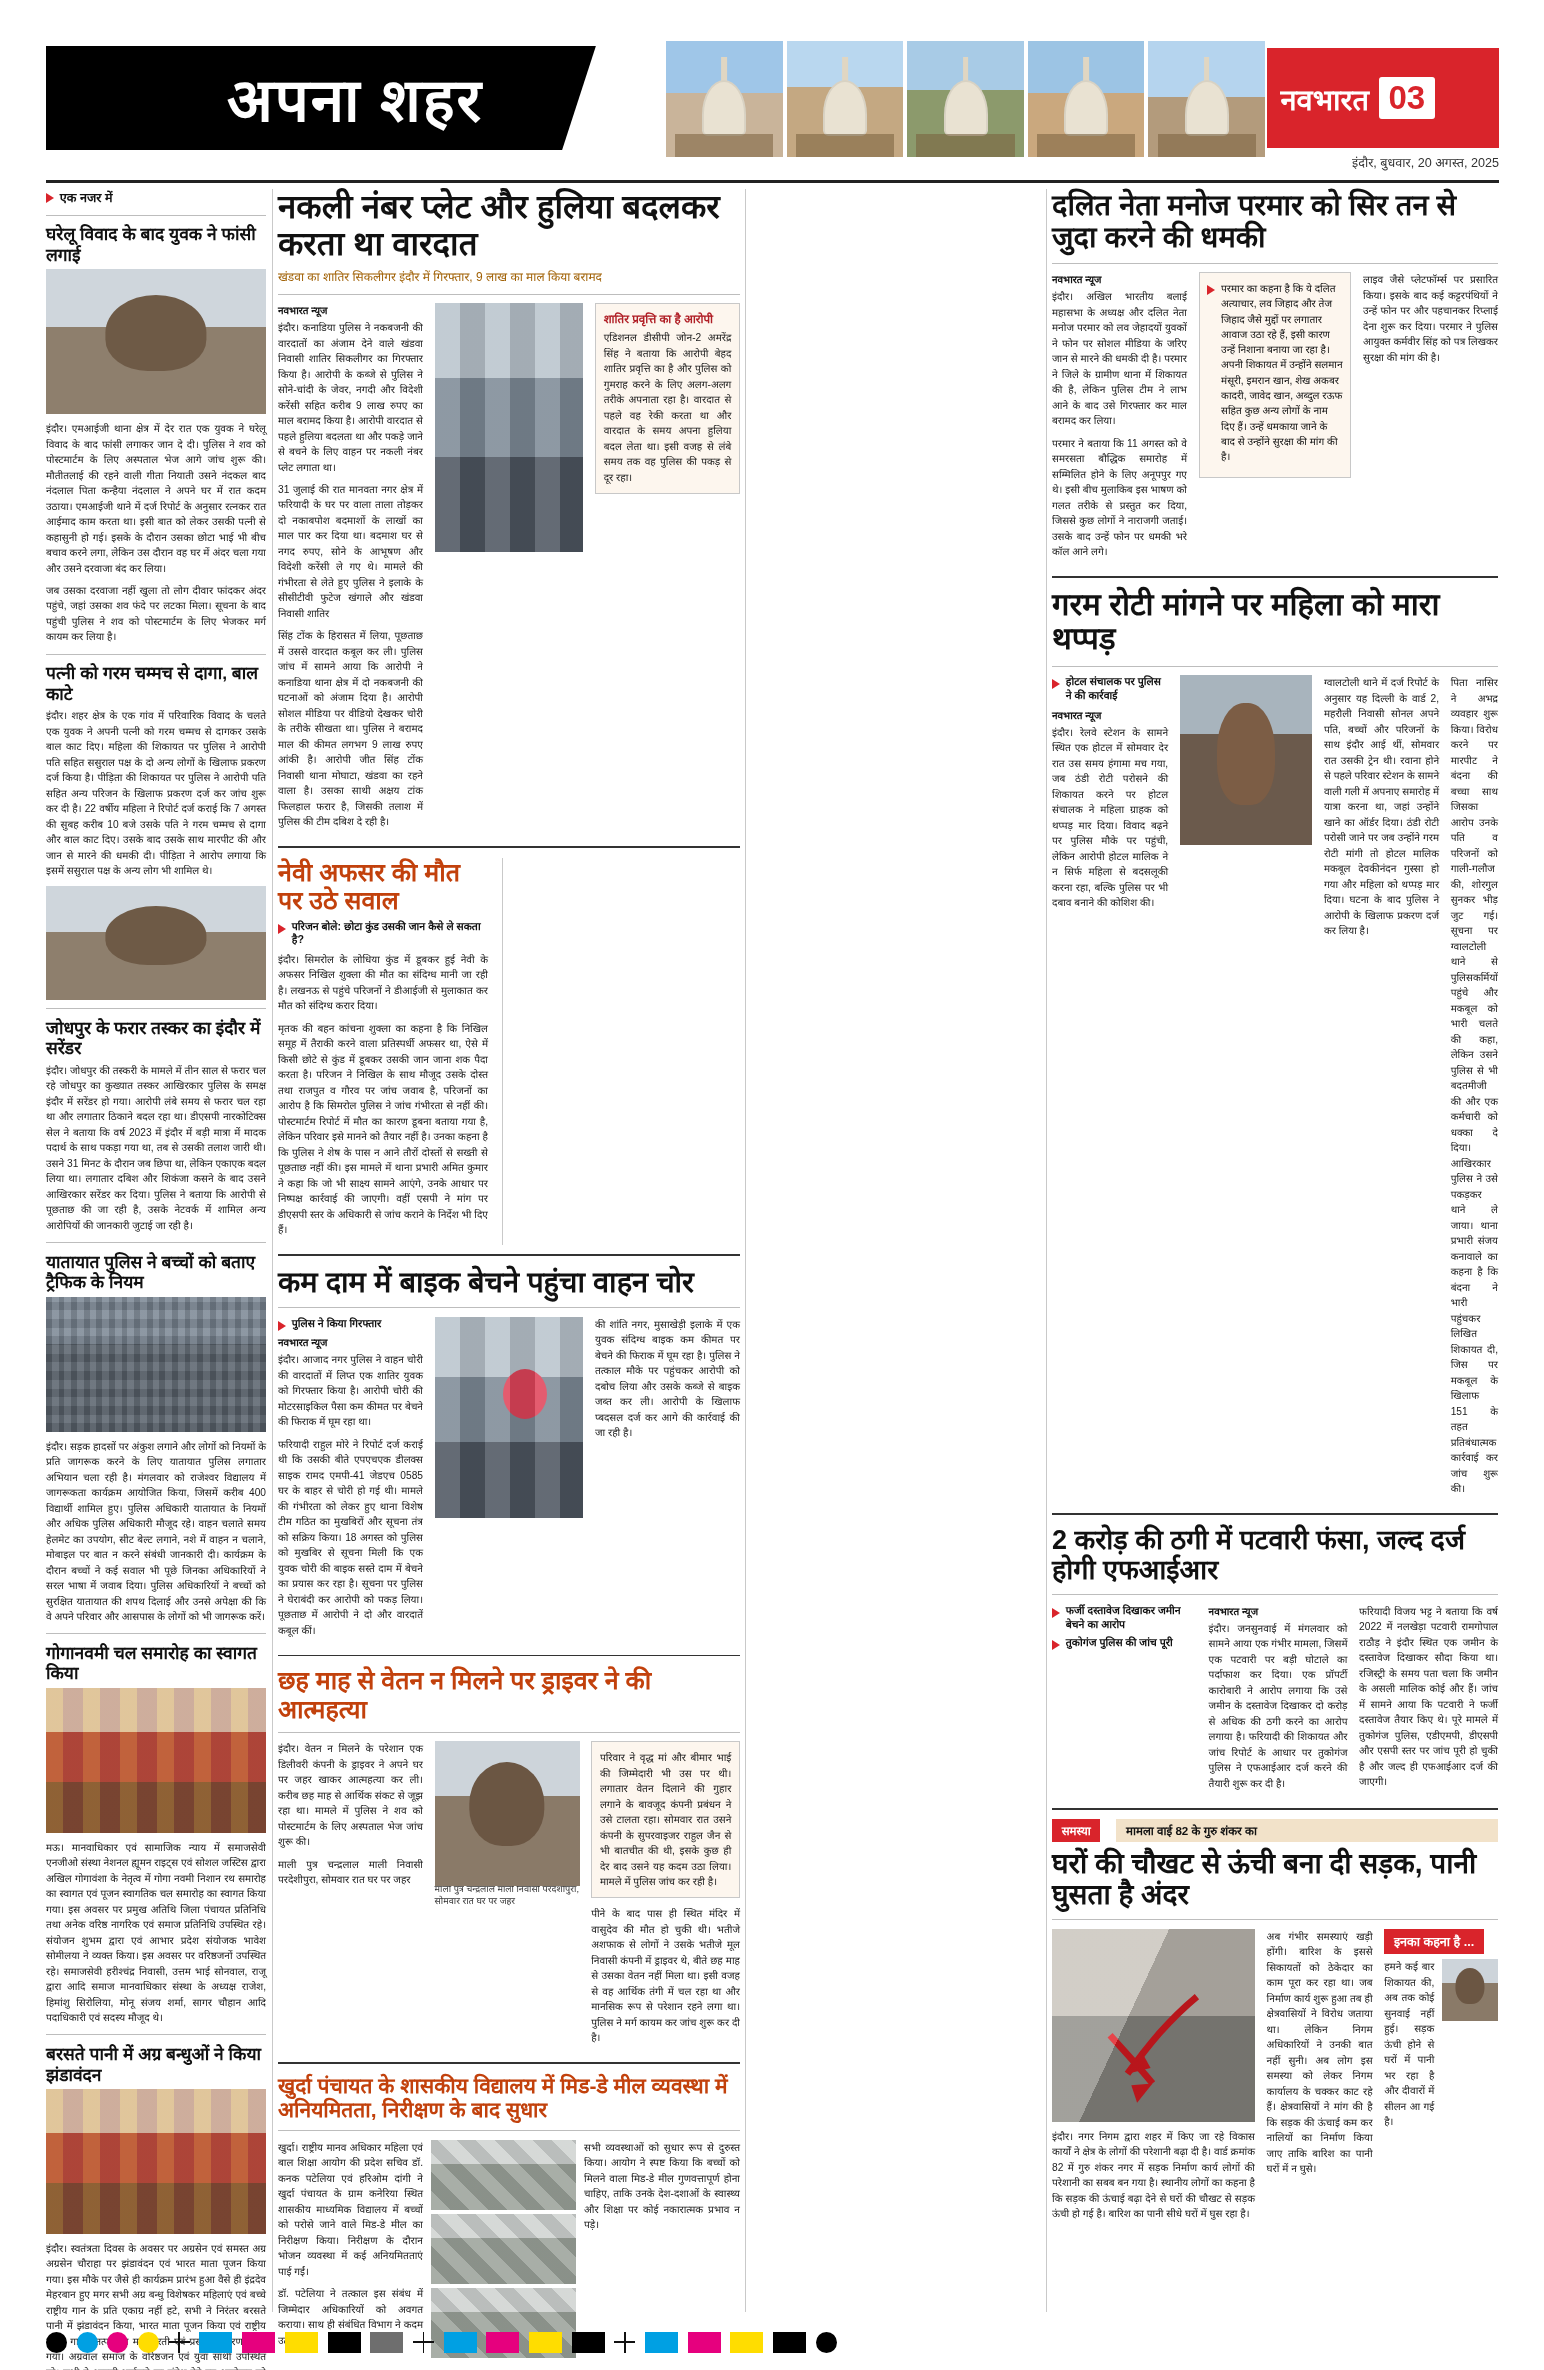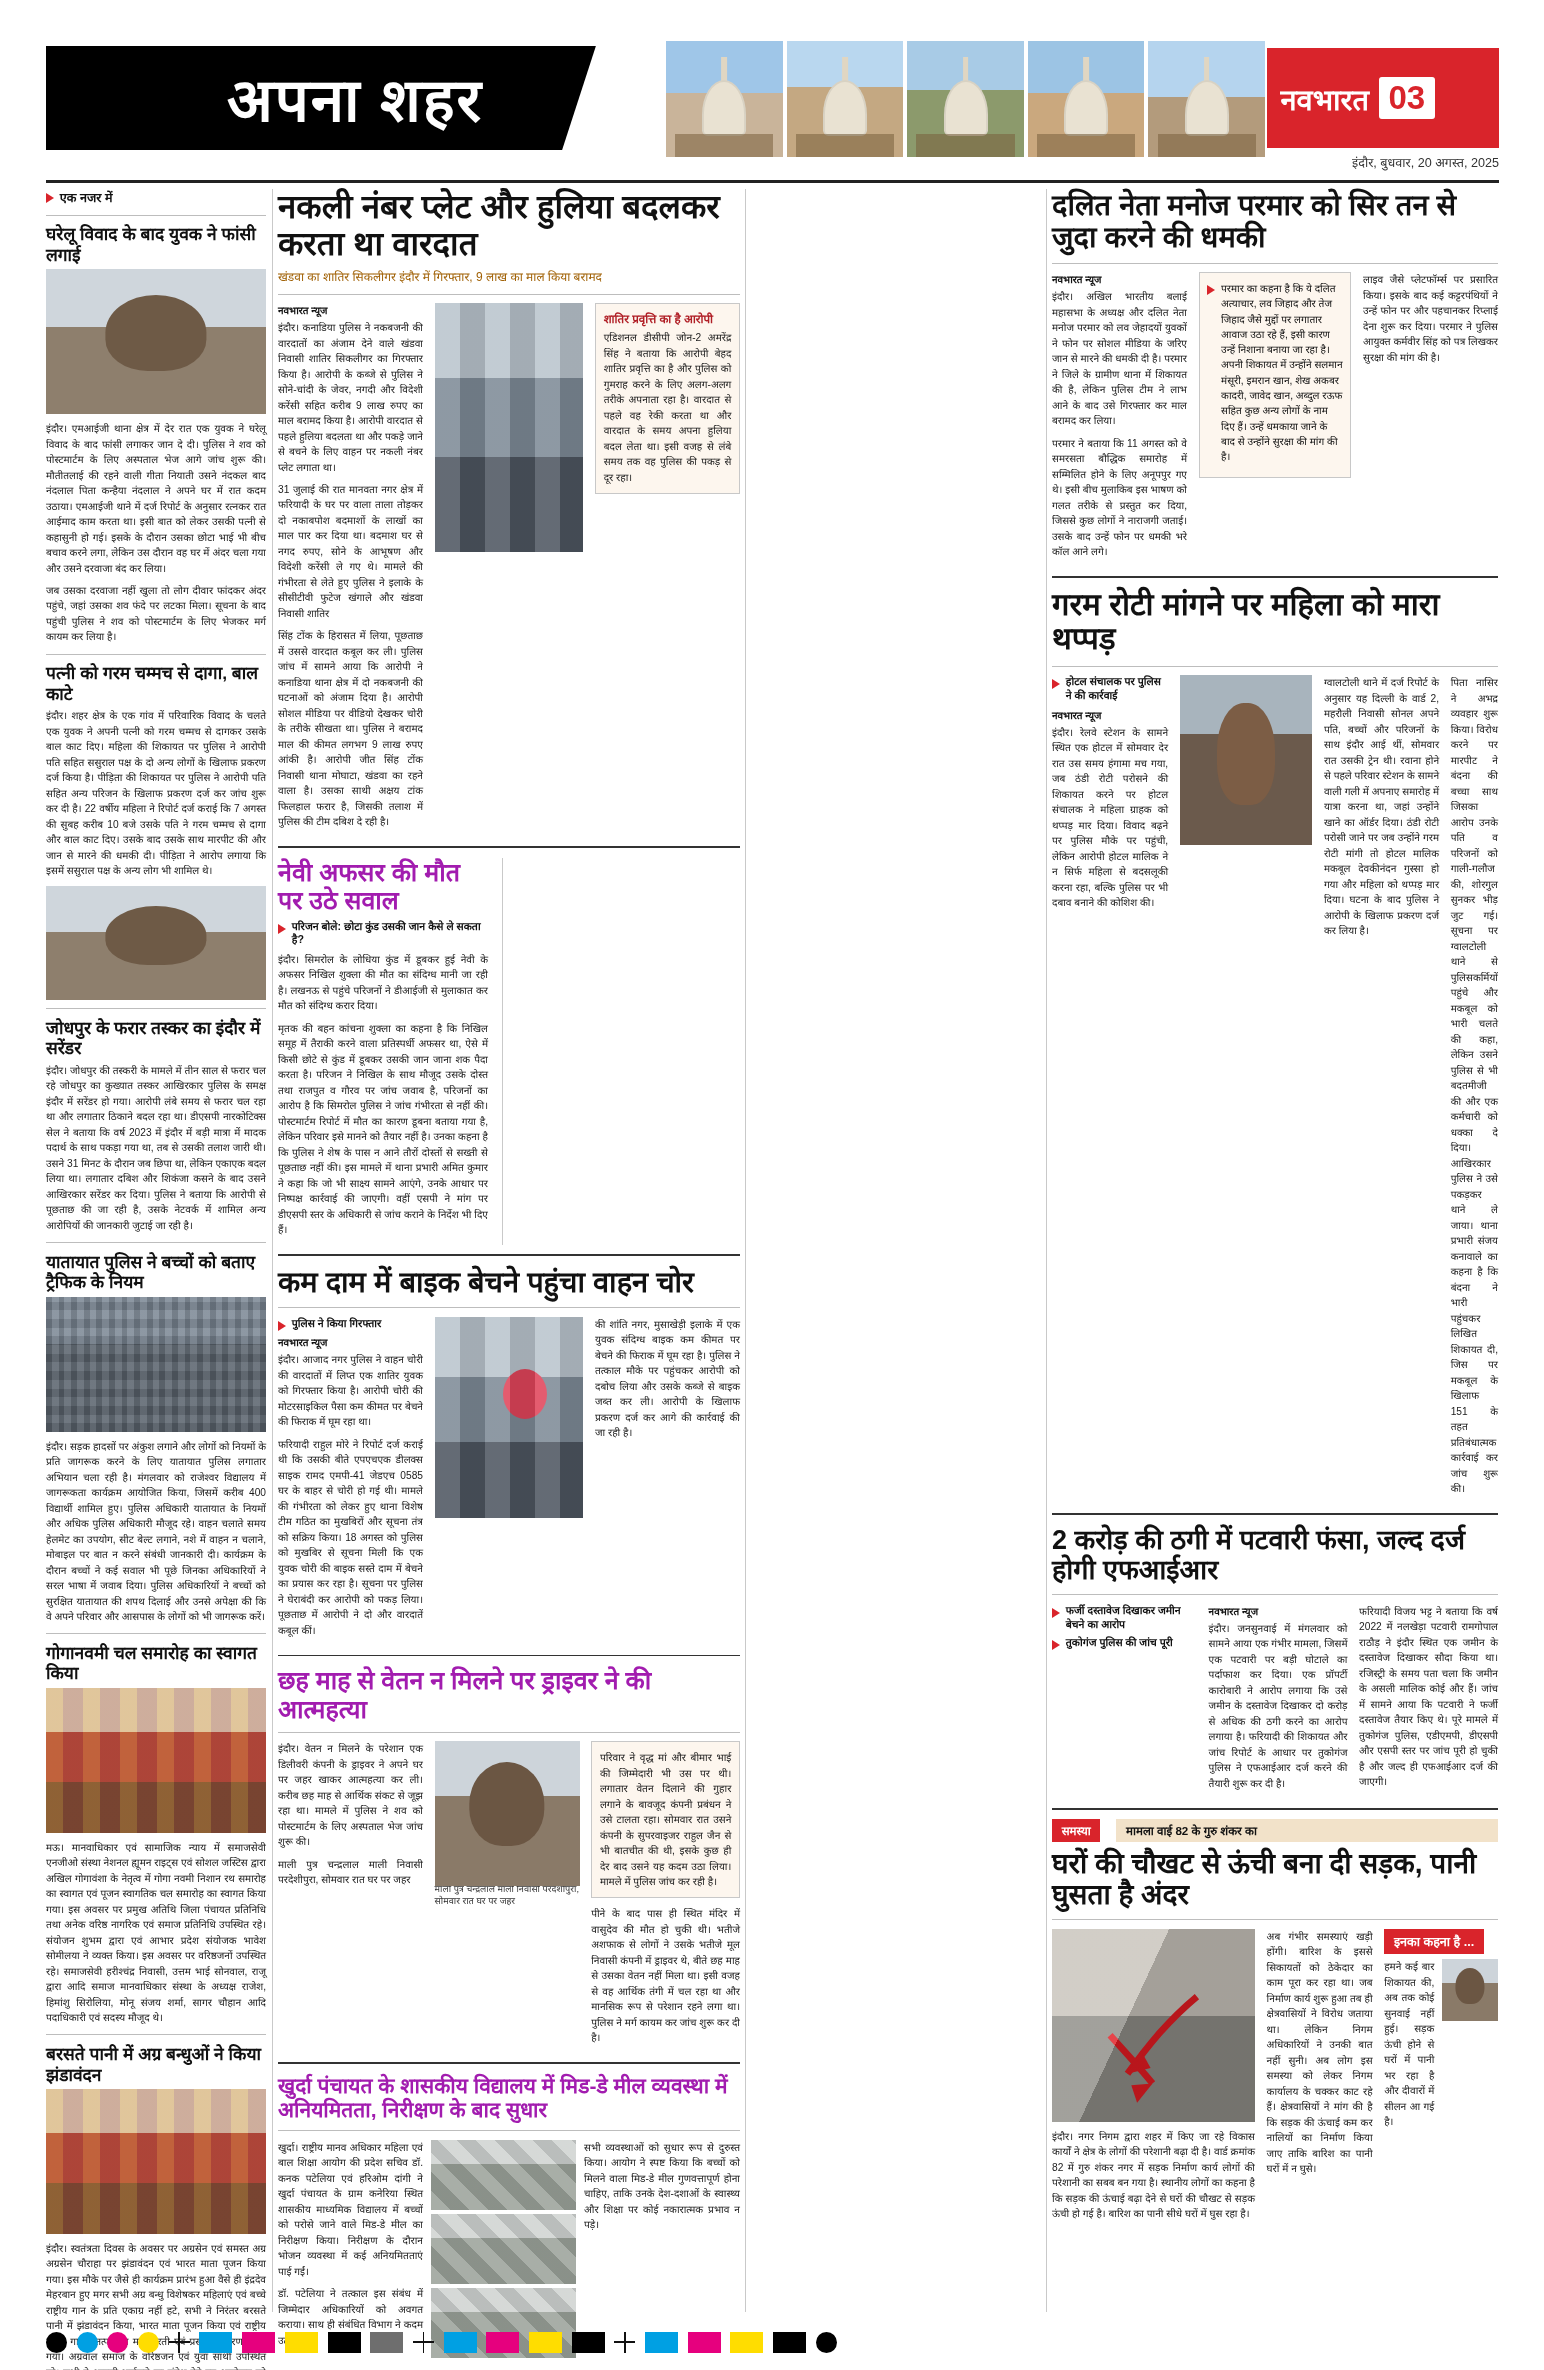--- a/index.html
+++ b/index.html
@@ -85,21 +85,21 @@
   .c2 { left:232px; width:462px; }
   .c3 { left:705px; width:290px; }
   .c4 { left:1006px;width:446px; }
 
   .vline { position:absolute; top:0; bottom:0; width:1px; background:#c9c9c9; }
 
   h1.head {
     font-size:33px; line-height:1.12; font-weight:bold; margin:0 0 5.8px 0; color:#111;
   }
   h2.head {
-    font-size:25px; line-height:1.14; font-weight:bold; margin:0 0 4.8px 0; color:#a21caf;
+    font-size:25px; line-height:1.14; font-weight:bold; margin:0 0 4.8px 0; color:#c2410c;
   }
   h3.head {
     font-size:17.4px; line-height:1.18; font-weight:bold; margin:0 0 3.9px 0; color:#111;
   }
   .subhead { font-size:12px; line-height:1.35; color:#a16207; margin:0 0 5.8px 0; }
   .byline { font-size:10px; font-weight:bold; color:#111; margin:0 0 2.9px 0; }
   p.body {
     font-size:10.2px; line-height:1.52; text-align:justify; margin:0 0 6.8px 0; color:#1a1a1a;
   }
   .hr { height:1px; background:#bdbdbd; margin:8.7px 0; }
@@ -337,21 +337,21 @@
           <div class="byline">नवभारत न्यूज</div>
           <p class="body">इंदौर। आजाद नगर पुलिस ने वाहन चोरी की वारदातों में लिप्त एक शातिर युवक को गिरफ्तार किया है। आरोपी चोरी की मोटरसाइकिल पैसा कम कीमत पर बेचने की फिराक में घूम रहा था।</p>
           <p class="body">फरियादी राहुल मोरे ने रिपोर्ट दर्ज कराई थी कि उसकी बीते एपएचएक डीलक्स साइक रामद एमपी-41 जेडएच 0585 घर के बाहर से चोरी हो गई थी। मामले की गंभीरता को लेकर हुए थाना विशेष टीम गठित का मुखबिरों और सूचना तंत्र को सक्रिय किया। 18 अगस्त को पुलिस को मुखबिर से सूचना मिली कि एक युवक चोरी की बाइक सस्ते दाम में बेचने का प्रयास कर रहा है। सूचना पर पुलिस ने घेराबंदी कर आरोपी को पकड़ लिया। पूछताछ में आरोपी ने दो और वारदातें कबूल कीं।</p>
         </div>
         <div style="flex:1;">
           <div class="photo p-police" style="height:201px;">
             <div style="position:absolute;left:46%;top:26%;width:44px;height:50px;background:#e0445a;border-radius:50%;"></div>
           </div>
         </div>
         <div style="width:145px;">
-          <p class="body">की शांति नगर, मुसाखेड़ी इलाके में एक युवक संदिग्ध बाइक कम कीमत पर बेचने की फिराक में घूम रहा है। पुलिस ने तत्काल मौके पर पहुंचकर आरोपी को दबोच लिया और उसके कब्जे से बाइक जब्त कर ली। आरोपी के खिलाफ प्रकरण दर्ज कर आगे की कार्रवाई की जा रही है।</p>
+          <p class="body">की शांति नगर, मुसाखेड़ी इलाके में एक युवक संदिग्ध बाइक कम कीमत पर बेचने की फिराक में घूम रहा है। पुलिस ने तत्काल मौके पर पहुंचकर आरोपी को दबोच लिया और उसके कब्जे से बाइक जब्त कर ली। आरोपी के खिलाफ प्बदसल दर्ज कर आगे की कार्रवाई की जा रही है।</p>
         </div>
       </div>
 
       <div class="hr-dark"></div>
 
       <h2 class="head">छह माह से वेतन न मिलने पर ड्राइवर ने की आत्महत्या</h2>
       <div class="hr"></div>
       <div style="display:flex; gap:11.6px;">
         <div style="width:145px;">
           <p class="body">इंदौर। वेतन न मिलने के परेशान एक डिलीवरी कंपनी के ड्राइवर ने अपने घर पर जहर खाकर आत्महत्या कर ली। करीब छह माह से आर्थिक संकट से जूझ रहा था। मामले में पुलिस ने शव को पोस्टमार्टम के लिए अस्पताल भेज जांच शुरू की।</p>

